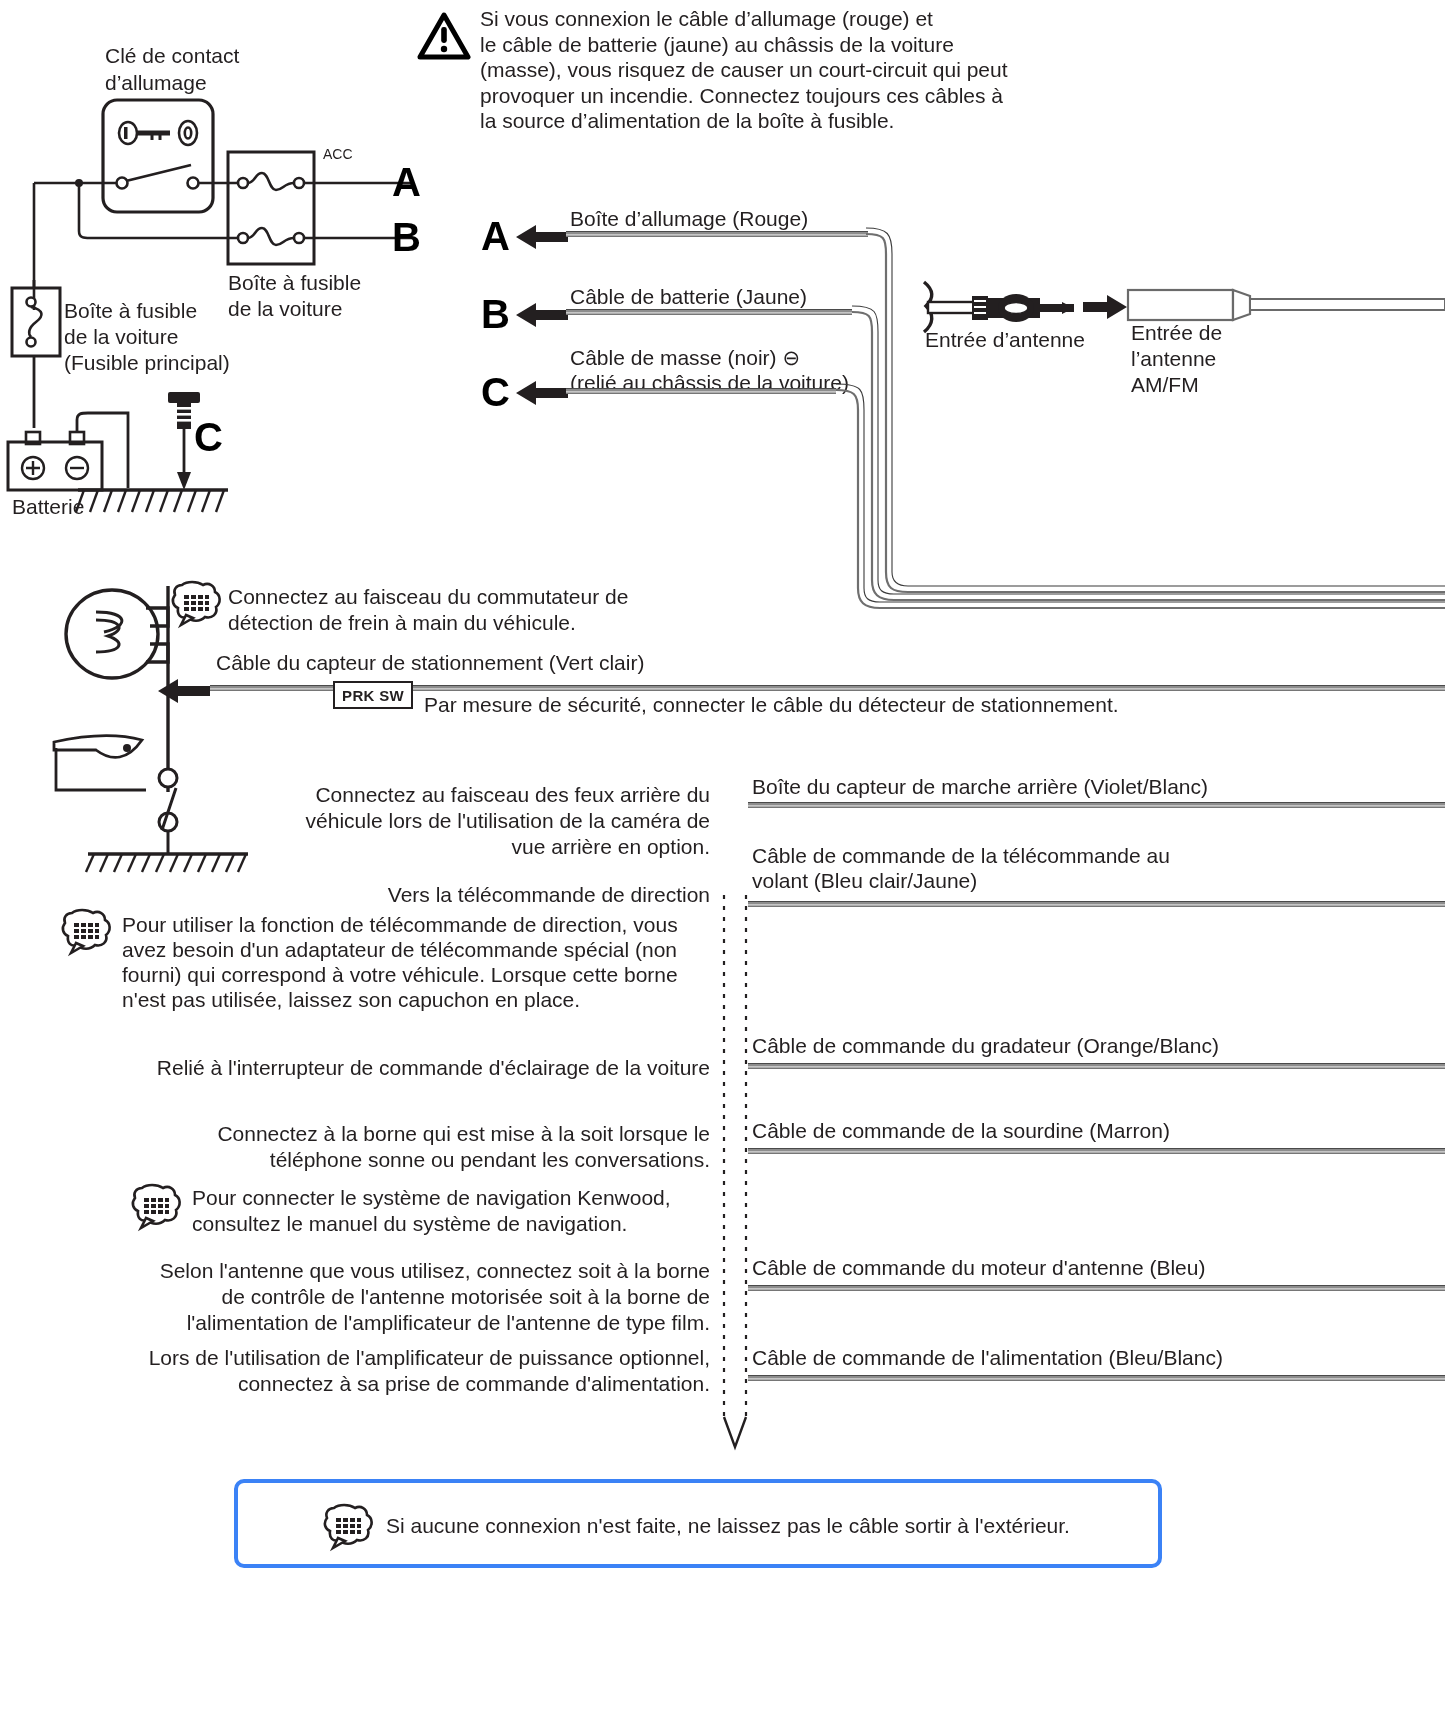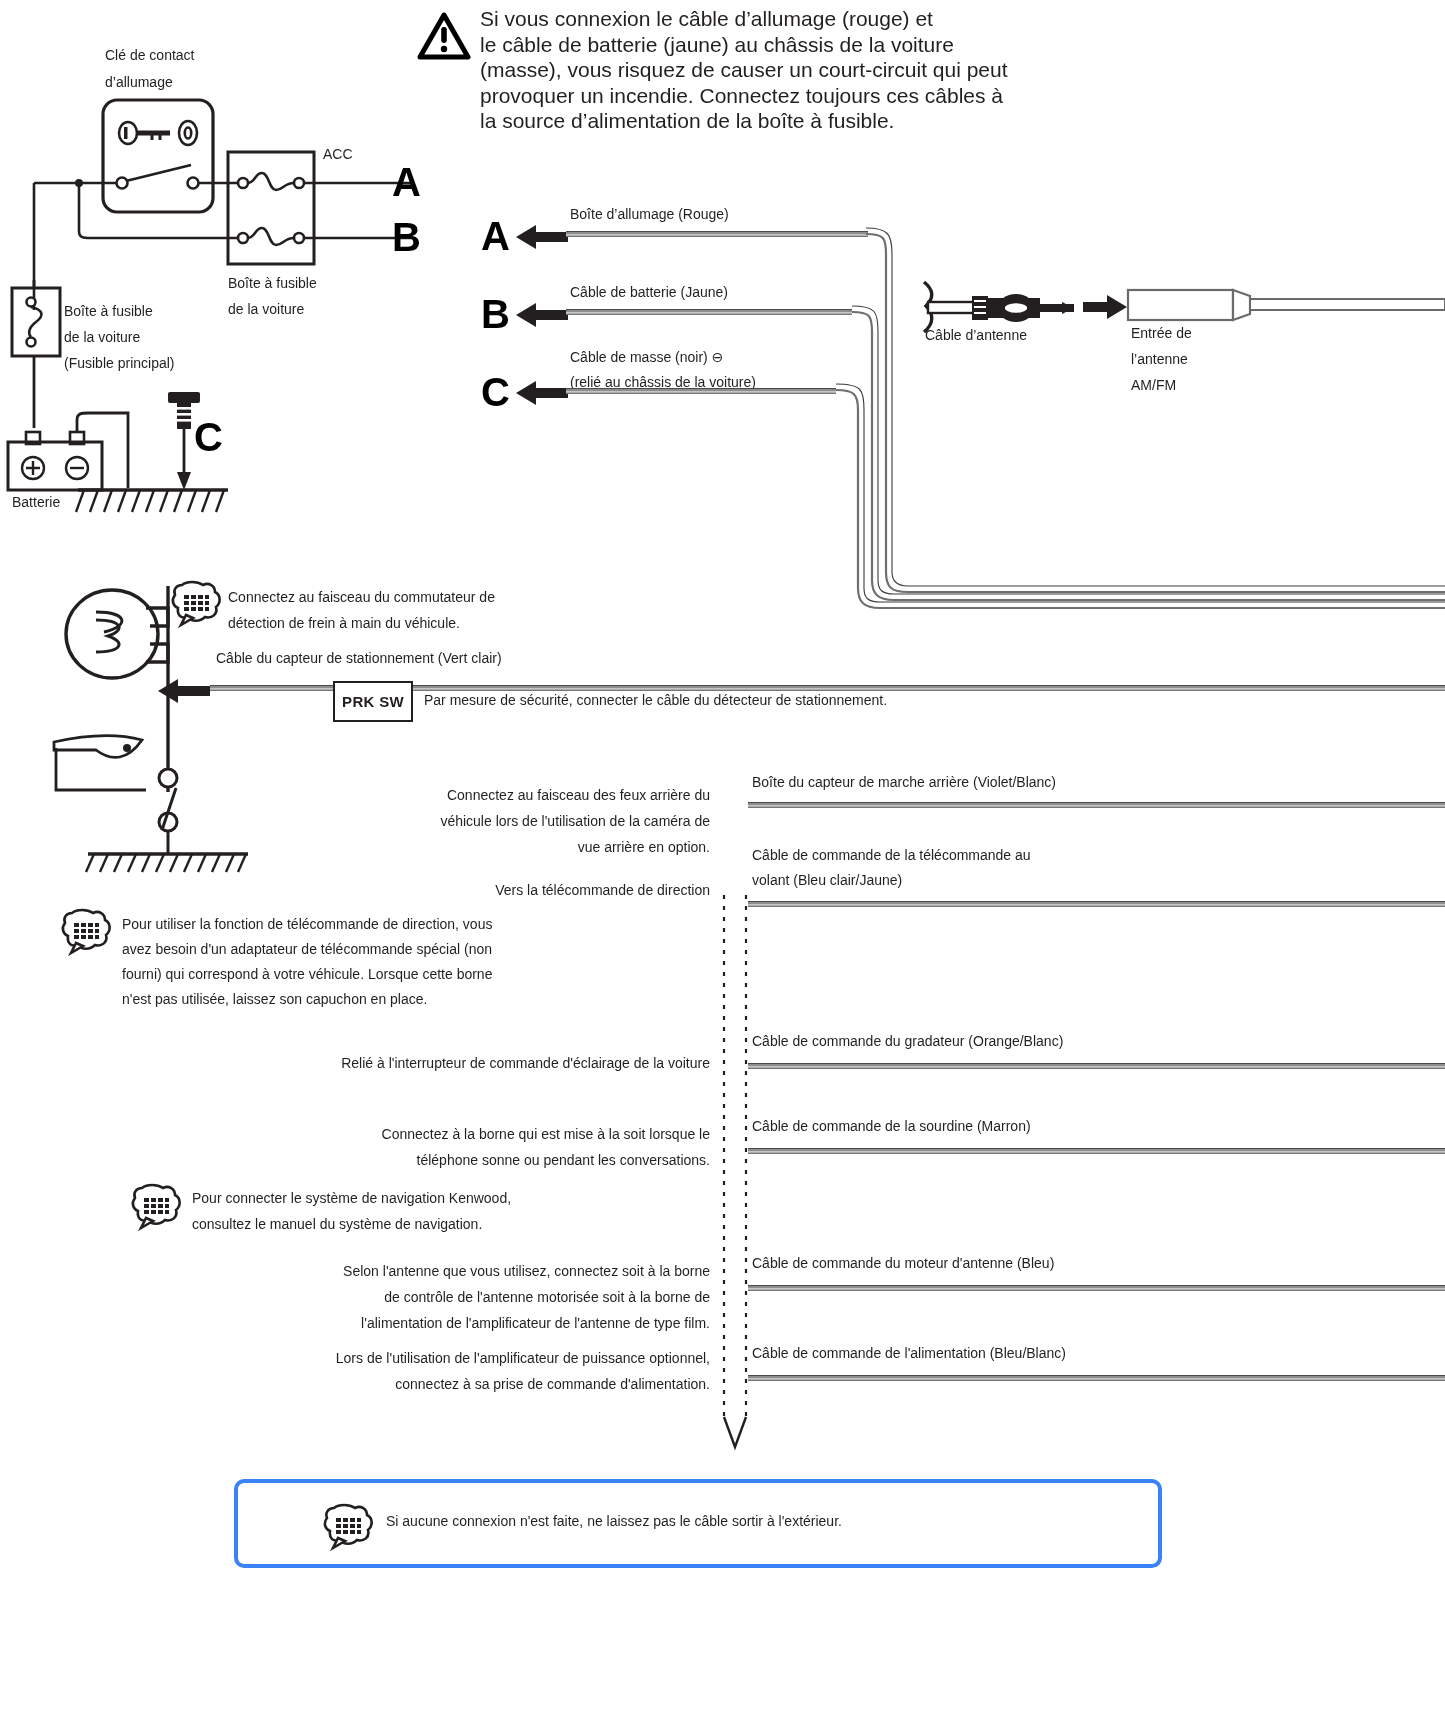--- a/index.html
+++ b/index.html
@@ -9,21 +9,21 @@
   }
   body {
     width: 1445px; height: 1714px;
     position: relative;
     font-family: "Liberation Sans", sans-serif;
     color: #231f20;
     overflow: hidden;
   }
   .stage { position: absolute; inset: 0; }
   .abs { position: absolute; }
-  .txt { font-size: 14px; line-height: 1.28; color: #231f20; white-space: pre-line; }
+  .txt { font-size: 21px; line-height: 1.28; color: #231f20; white-space: pre-line; }
   .bigletter { font-weight: bold; font-size: 40px; font-family: "Liberation Sans", sans-serif; color:#000; line-height:1; }
   .cable-line {
     position: absolute;
     height: 6px;
     background: linear-gradient(to bottom,#8d8d8d 0%,#8d8d8d 35%,#d8d8d8 55%,#5a5a5a 100%);
     border-top: 1px solid #4a4a4a;
   }
   svg { display:block; overflow: visible; }
   .note-box {
     position: absolute;
@@ -230,21 +230,21 @@
     <polygon points="158,30 146,24 146,36" fill="#231f20"></polygon>
   </svg>
   <svg class="abs" style="left:1083px; top:294px;" width="44" height="26" viewBox="0 0 44 26">
     <polygon points="44,13 24,1 24,8 0,8 0,18 24,18 24,25" fill="#231f20"></polygon>
   </svg>
   <svg class="abs" style="left:1128px; top:284px;" width="317" height="46" viewBox="0 0 317 46">
     <rect x="0" y="6" width="105" height="30" fill="#fff" stroke="#6a6a6a" stroke-width="2.2"></rect>
     <path d="M105 6 L122 12 L122 30 L105 36 Z" fill="#fff" stroke="#6a6a6a" stroke-width="2.2"></path>
     <rect x="122" y="15" width="195" height="11" fill="#fff" stroke="#6a6a6a" stroke-width="2"></rect>
   </svg>
-  <div class="txt abs" style="left:925px; top:327px;">Câble d’antenne</div>
+  <div class="txt abs" style="left:925px; top:327px;">Entrée d’antenne</div>
   <div class="txt abs" style="left:1131px; top:320px; width:200px; line-height:26px;">Entrée de
 l’antenne
 AM/FM</div>
 
   <svg class="abs" style="left:50px; top:582px;" width="230" height="290" viewBox="0 0 230 290">
 
     <g fill="none" stroke="#231f20" stroke-width="3.4">
       <ellipse cx="62" cy="52" rx="46" ry="44"></ellipse>
       <path d="M96 26 L118 26 L118 44 L100 44"></path>
       <path d="M100 62 L118 62 L118 80 L96 80"></path>
@@ -300,21 +300,21 @@
   </svg>
   <div class="txt abs" style="left:228px; top:584px; width:470px; line-height:26px;">Connectez au faisceau du commutateur de
 détection de frein à main du véhicule.</div>
 
   <div class="txt abs" style="left:216px; top:650px;">Câble du capteur de stationnement (Vert clair)</div>
 
   <svg class="abs" style="left:158px; top:678px;" width="52" height="26" viewBox="0 0 52 26">
     <polygon points="0,13 20,1 20,8 52,8 52,18 20,18 20,25" fill="#231f20"></polygon>
   </svg>
   <div class="cable-line" style="left:210px; top:685px; width:1235px;"></div>
-  <div class="prk" style="left:333px; top:681px; width:80px; height:41px;">
+  <div class="prk" style="left:333px; top:681px; width:80px; height:28px;">
     <span>PRK SW</span>
   </div>
   <div class="txt abs" style="left:424px; top:692px;">Par mesure de sécurité, connecter le câble du détecteur de stationnement.</div>
 
   <div class="txt abs ta-right" style="left:180px; top:782px; width:530px; line-height:26px;">Connectez au faisceau des feux arrière du
 véhicule lors de l'utilisation de la caméra de
 vue arrière en option.</div>
   <div class="txt abs" style="left:752px; top:774px;">Boîte du capteur de marche arrière (Violet/Blanc)</div>
   <div class="cable-line" style="left:748px; top:802px; width:697px;"></div>
 

